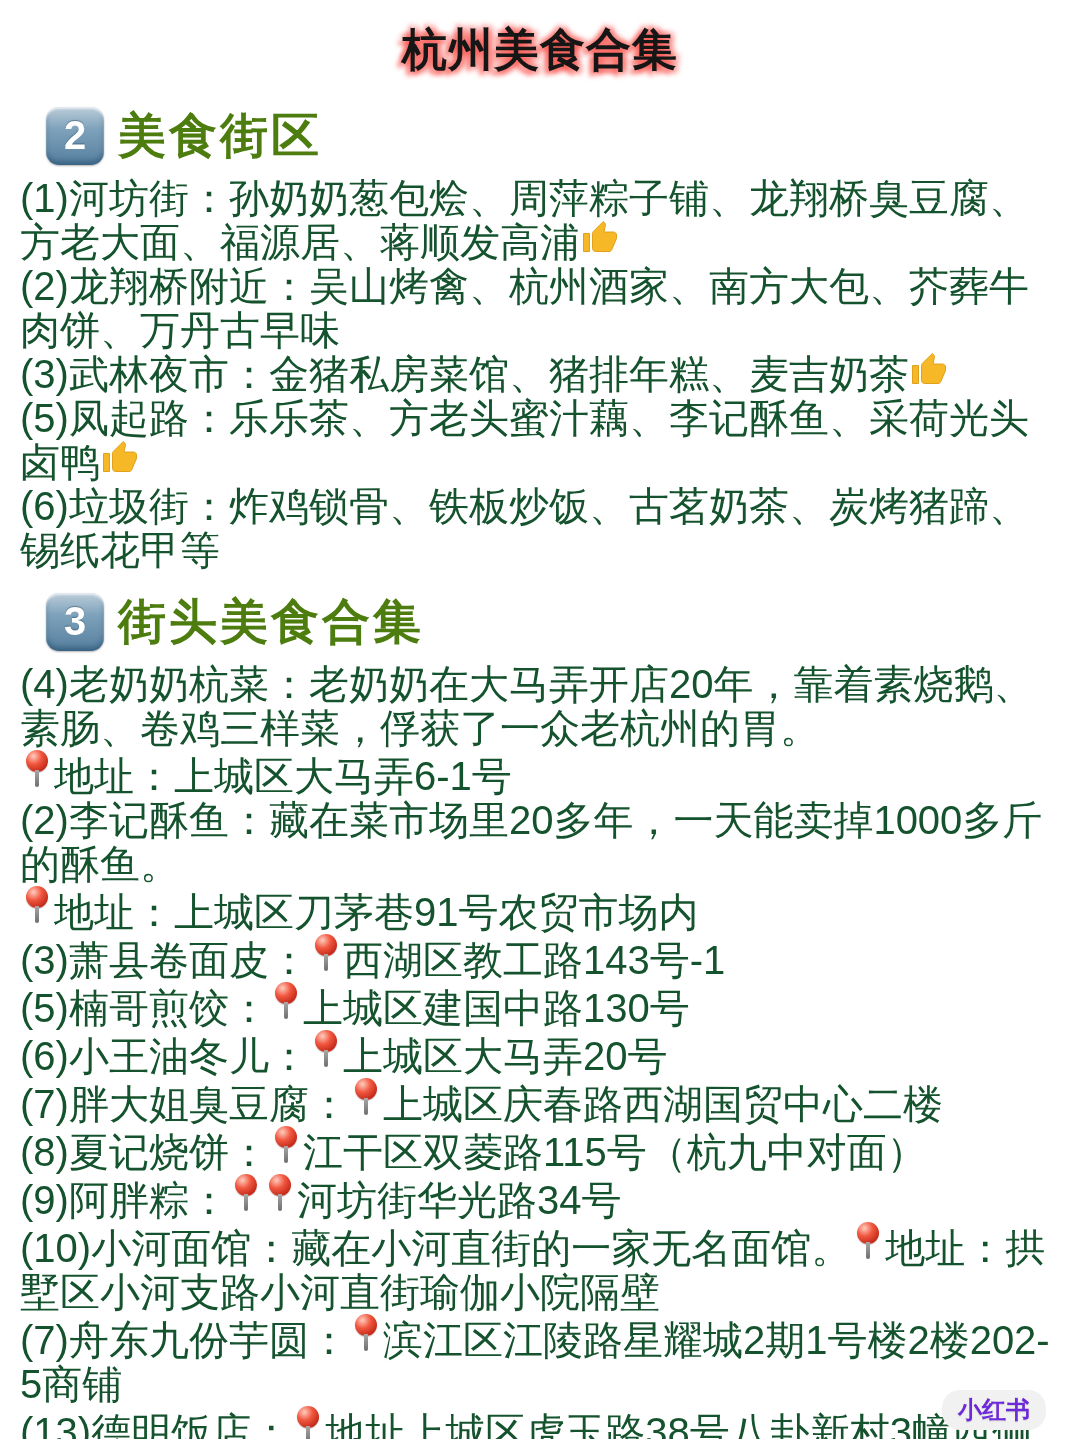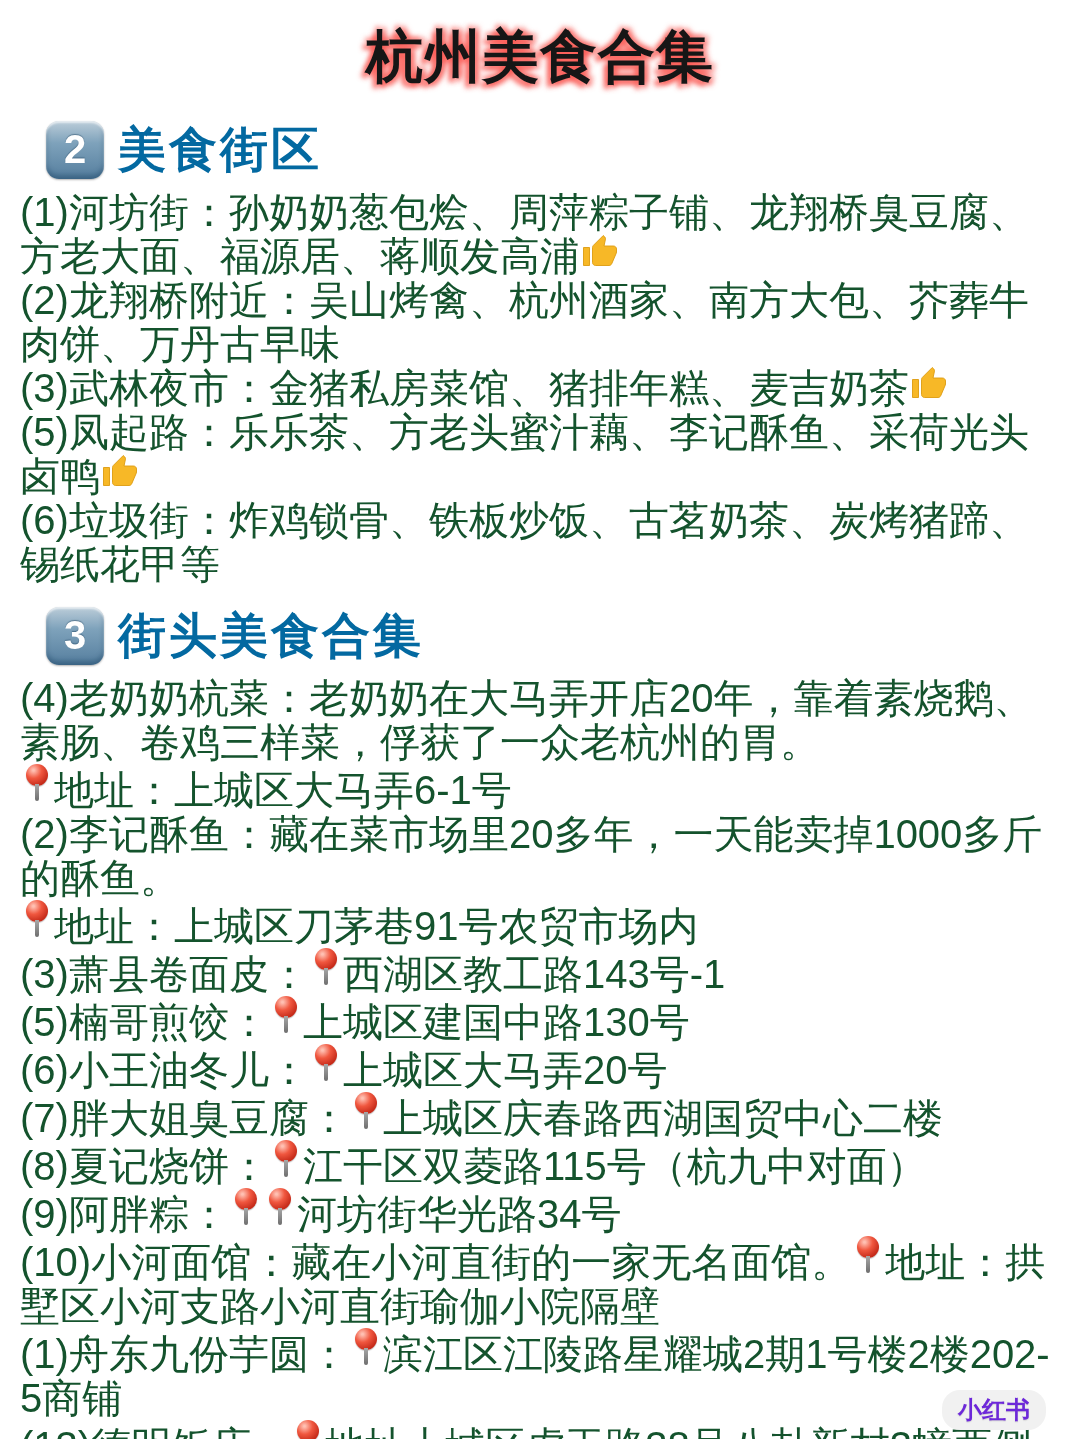--- a/index.html
+++ b/index.html
@@ -9,21 +9,21 @@
     overflow:hidden;
     position:relative;
     font-family:"Liberation Sans","DejaVu Sans",sans-serif;
   }
   .page{width:1080px;height:1439px;position:relative;}
 
   
   .title{
     margin:24px 0 0;
     text-align:center;
-    font-size:57px;
+    font-size:45px;
     font-weight:900;
     letter-spacing:1px;
     color:#161616;
     line-height:1.15;
     text-shadow:
       -4px 4px 5px rgba(250,88,82,.85),
        4px -2px 5px rgba(250,88,82,.55),
       -2px -3px 4px rgba(250,88,82,.5),
        3px 3px 5px rgba(250,88,82,.7);
   }
@@ -41,21 +41,21 @@
     box-shadow:inset 0 2px 2px rgba(255,255,255,.65),
                inset 0 -4px 5px rgba(10,50,80,.35),
                0 1px 2px rgba(0,0,0,.3);
     color:#ffffff;
     font-size:40px;font-weight:700;
     display:inline-flex;align-items:center;justify-content:center;
     text-shadow:0 -1px 1px rgba(0,40,70,.4);
   }
   .sec-title{
     font-size:48px;font-weight:900;
-    color:#0369a1;
+    color:#4d7c0f;
     letter-spacing:3px;
   }
 
   
   .content{
     padding:0 20px;
     font-size:40px;
     line-height:44px;
     color:#14532d;
     letter-spacing:0;
@@ -153,21 +153,21 @@
         <div class="line"><span class="pin-icon"></span><span>地址：上城区大马弄6-1号</span></div>
         <div class="line"><span>(2)李记酥鱼：藏在菜市场里20多年，一天能卖掉1000多斤的酥鱼。</span></div>
         <div class="line"><span class="pin-icon"></span><span>地址：上城区刀茅巷91号农贸市场内</span></div>
         <div class="line"><span>(3)萧县卷面皮：</span><span class="pin-icon"></span><span>西湖区教工路143号-1</span></div>
         <div class="line"><span>(5)楠哥煎饺：</span><span class="pin-icon"></span><span>上城区建国中路130号</span></div>
         <div class="line"><span>(6)小王油冬儿：</span><span class="pin-icon"></span><span>上城区大马弄20号</span></div>
         <div class="line"><span>(7)胖大姐臭豆腐：</span><span class="pin-icon"></span><span>上城区庆春路西湖国贸中心二楼</span></div>
         <div class="line"><span>(8)夏记烧饼：</span><span class="pin-icon"></span><span>江干区双菱路115号（杭九中对面）</span></div>
         <div class="line"><span>(9)阿胖粽：</span><span class="pin-icon"></span><span class="pin-icon"></span><span>河坊街华光路34号</span></div>
         <div class="line"><span>(10)小河面馆：藏在小河直街的一家无名面馆。</span><span class="pin-icon"></span><span>地址：拱墅区小河支路小河直街瑜伽小院隔壁</span></div>
-        <div class="line"><span>(1)舟东九份芋圆：</span><span class="pin-icon"></span><span>滨江区江陵路星耀城2期1号楼2楼202-5商铺</span></div>
+        <div class="line"><span>(7)舟东九份芋圆：</span><span class="pin-icon"></span><span>滨江区江陵路星耀城2期1号楼2楼202-5商铺</span></div>
         <div class="line"><span>(13)德明饭店：</span><span class="pin-icon"></span><span>地址上城区虎玉路38号八卦新村3幢西侧</span></div>
       </div>
   </section>
 
   <div class="watermark">
     <div><span class="wm-badge">小红书</span></div>
     <div class="wm-id">小红书号: 545607249</div>
   </div>
 
 </div>

